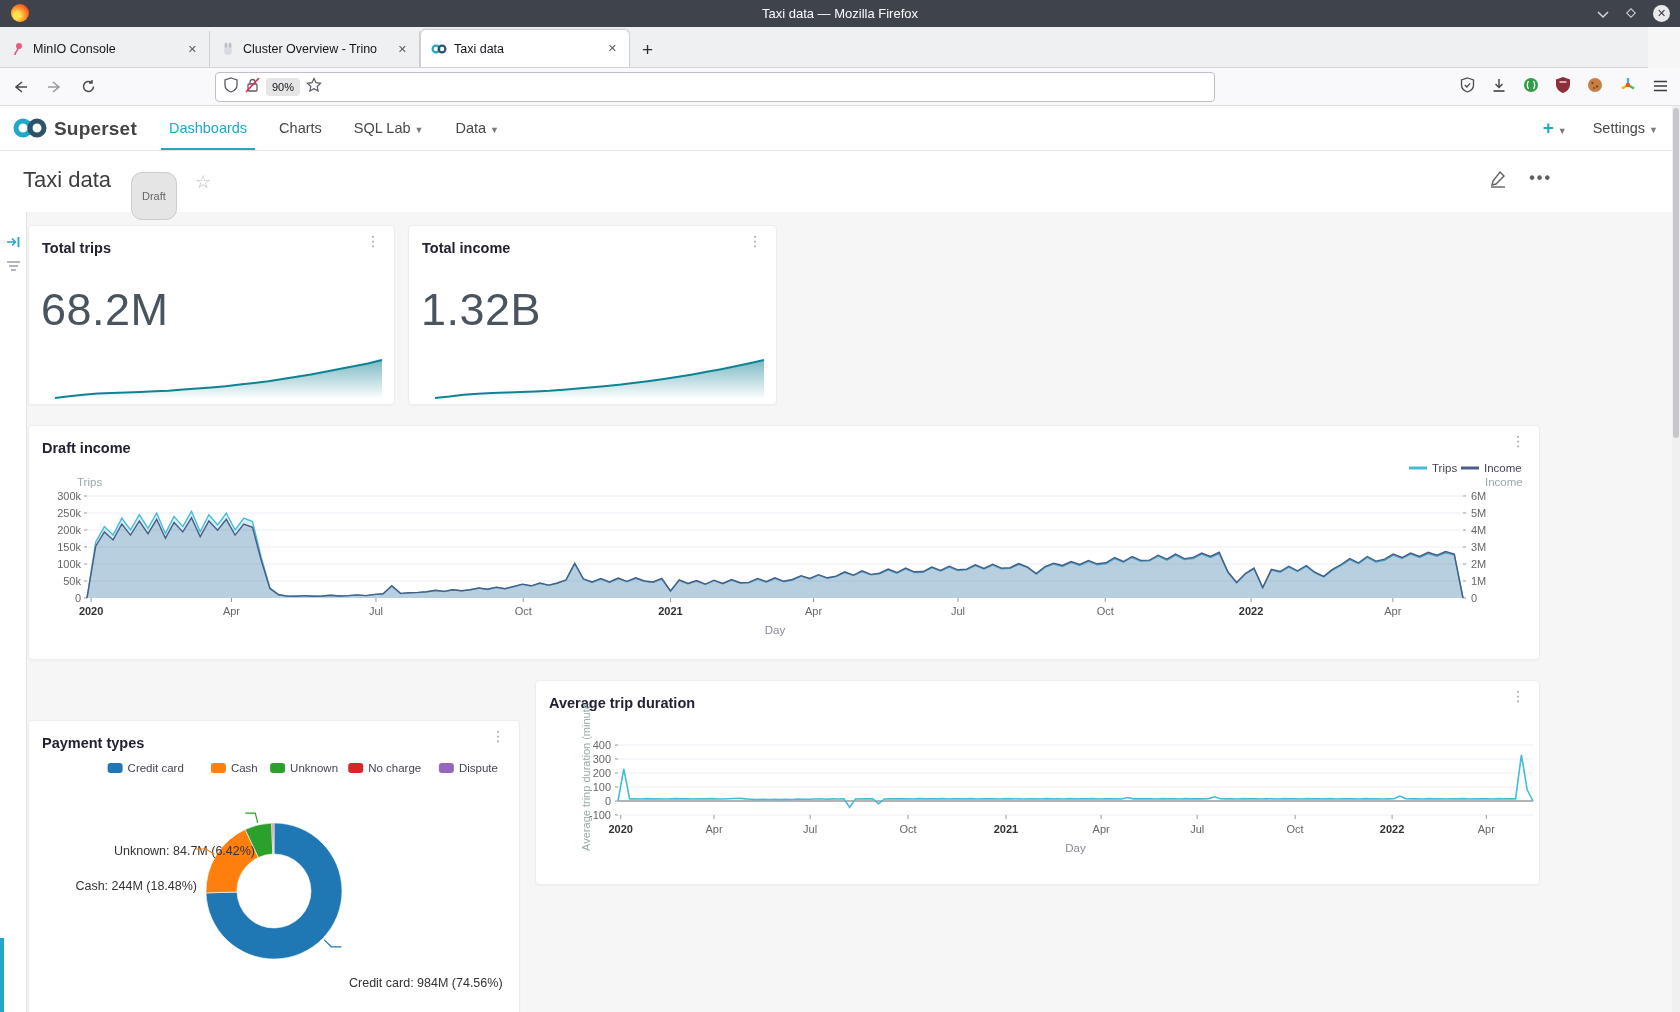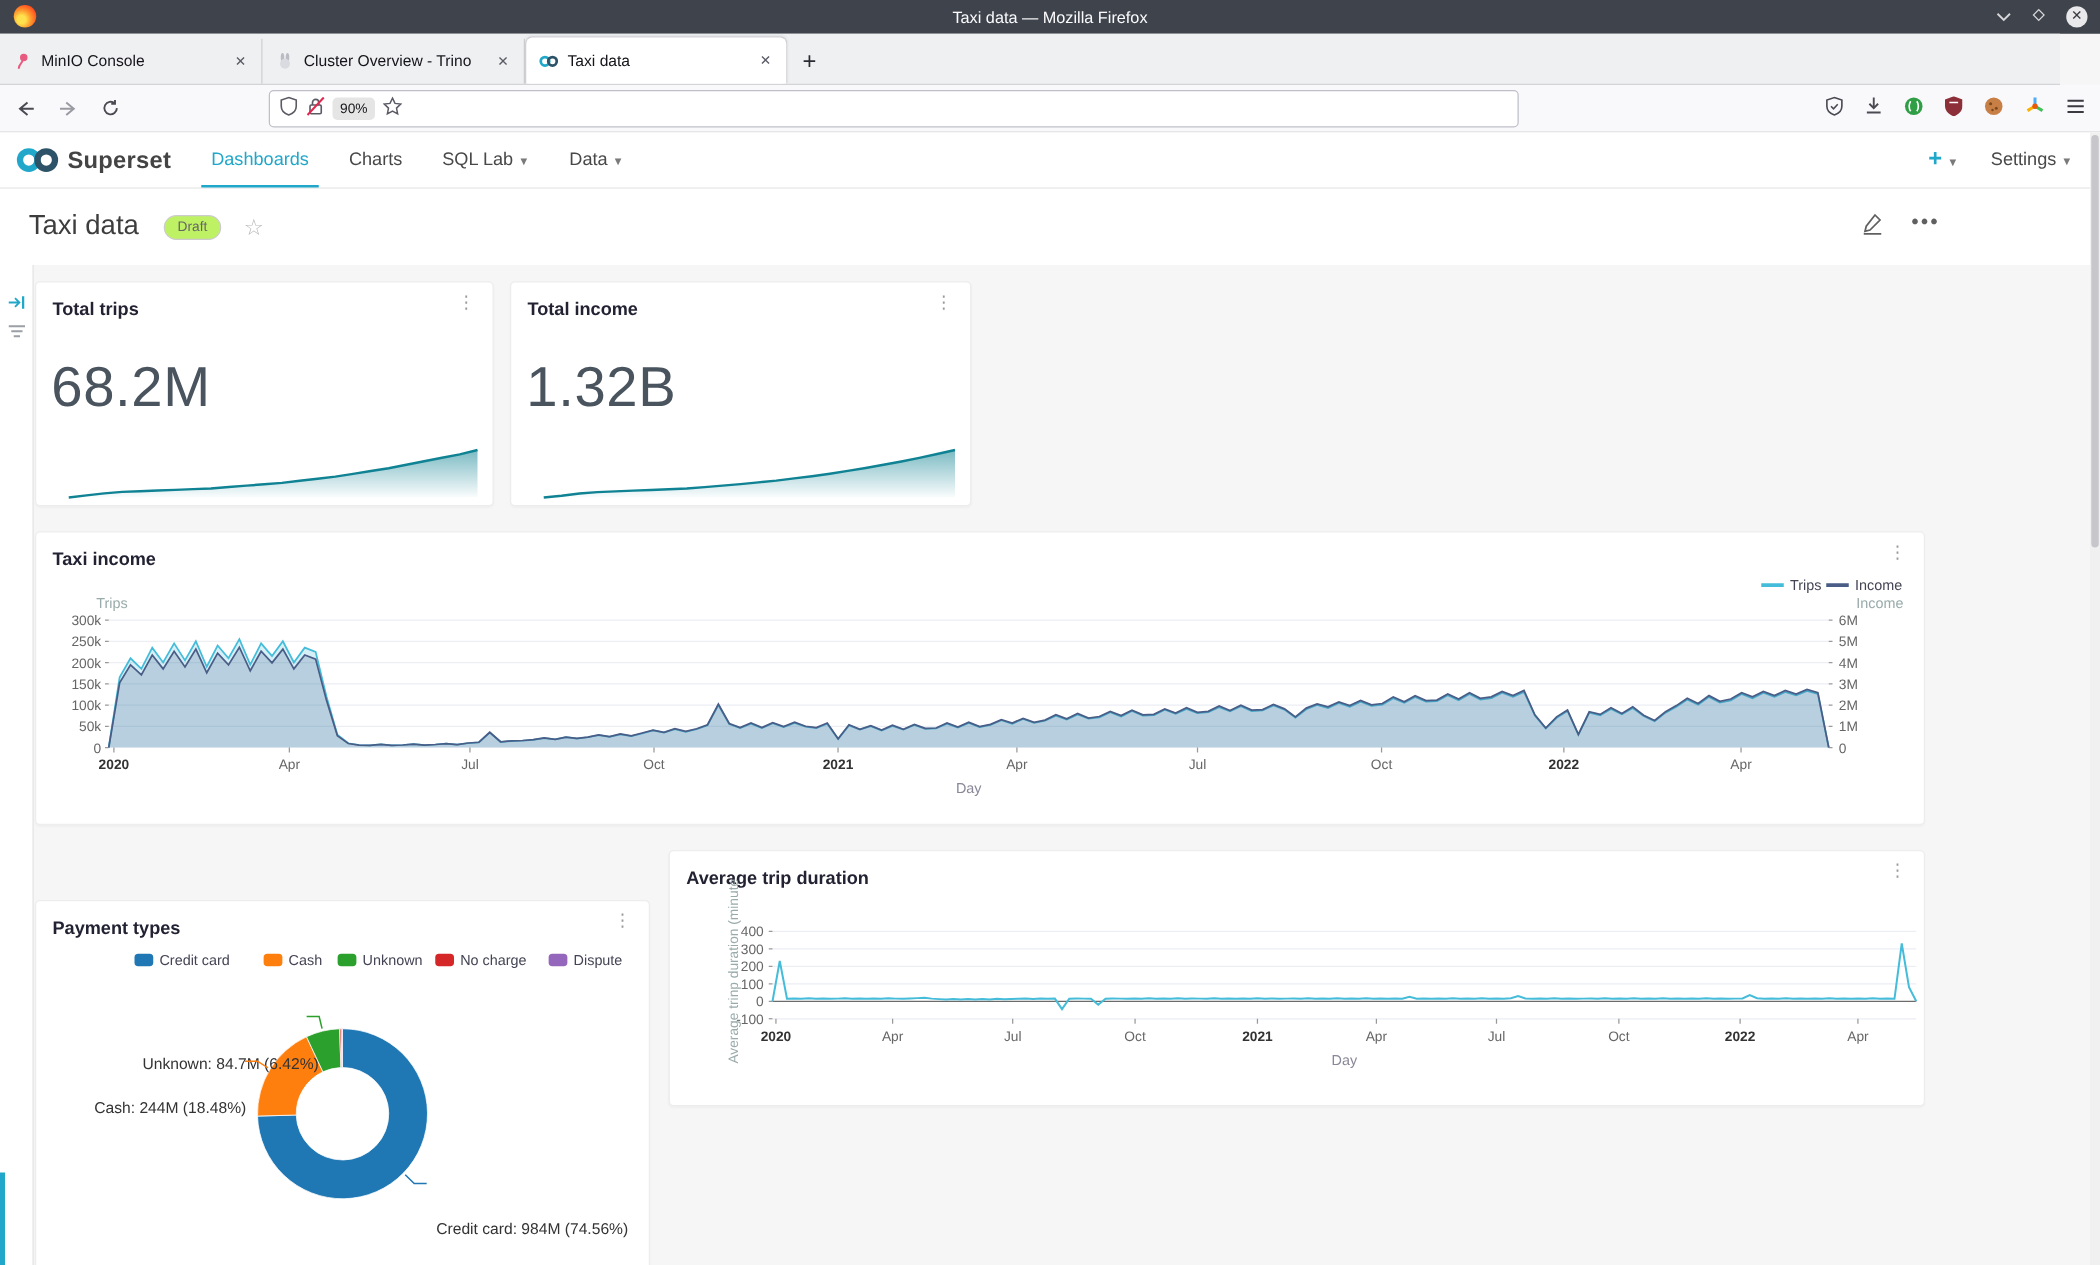--- a/index.html
+++ b/index.html
@@ -39,21 +39,21 @@
   .ss-nav-item { font-size:14.5px; color:#484848; margin-left:32px; }
   .ss-nav-item.active { color:#20a7c9; position:relative; }
   .ss-nav-item.active::after { content:""; position:absolute; left:-8px; right:-8px; bottom:-14px; height:2px; background:#20a7c9; }
   .caret { font-size:9px; color:#7a7a7a; margin-left:4px; }
   .ss-right { position:absolute; right:22px; display:flex; align-items:center; gap:26px; }
   .ss-plus { color:#20a7c9; font-size:19px; font-weight:bold; }
 
   
   .dash-header { left:0; top:151px; width:1680px; height:61px; background:#fff; }
   .dash-title { position:absolute; left:23px; top:16px; font-size:22px; color:#3d3d3d; font-weight:500; }
-  .draft-badge { position:absolute; left:131px; top:21px; background:#bef264; border:1px solid #ccc; border-radius:11px; font-size:11px; color:#666; padding:3px 10px; }
+  .draft-badge { position:absolute; left:131px; top:21px; background:#e5e5e5; border:1px solid #ccc; border-radius:11px; font-size:11px; color:#666; padding:17px 10px; }
   .fav-star { position:absolute; left:195px; top:20px; color:#b8b8b8; font-size:18px; }
   .hdr-actions { position:absolute; right:128px; top:18px; display:flex; gap:22px; color:#606060; }
 
   
   .filter-strip { left:0; top:212px; width:27px; height:800px; background:#fff; border-right:1px solid #e2e2e2; }
   .fs-ico1 { position:absolute; left:6px; top:23px; }
   .fs-ico2 { position:absolute; left:6px; top:46px; }
   .teal-bar { left:0; top:938px; width:4px; height:74px; background:#20a7c9; }
 
   .card { position:absolute; background:#fff; border:1px solid #ededed; border-radius:4px; box-shadow:0 1px 2px rgba(0,0,0,.03); }
@@ -269,21 +269,21 @@
             <stop offset="0%" stop-color="#0f8293" stop-opacity="0.55"></stop>
             <stop offset="100%" stop-color="#0f8293" stop-opacity="0.02"></stop>
           </linearGradient>
         </defs>
         <polygon points="26.0,56.0 40.3,54.6 54.6,52.8 68.9,51.7 83.2,51.1 97.5,50.5 111.8,50.0 126.1,49.4 140.4,48.8 154.7,47.7 169.0,46.5 183.3,45.3 197.7,43.9 212.0,42.5 226.3,40.7 240.6,39.0 254.9,37.0 269.2,34.7 283.5,32.4 297.8,29.8 312.1,27.2 326.4,24.3 340.7,21.2 355.0,18.0 355,56 26,56" fill="url(#spark-income-g)"></polygon>
         <polyline points="26.0,56.0 40.3,54.6 54.6,52.8 68.9,51.7 83.2,51.1 97.5,50.5 111.8,50.0 126.1,49.4 140.4,48.8 154.7,47.7 169.0,46.5 183.3,45.3 197.7,43.9 212.0,42.5 226.3,40.7 240.6,39.0 254.9,37.0 269.2,34.7 283.5,32.4 297.8,29.8 312.1,27.2 326.4,24.3 340.7,21.2 355.0,18.0" fill="none" stroke="#0f8293" stroke-width="2"></polyline>
       </svg>
   </div>
 
   <div class="card" style="left:28px; top:425px; width:1512px; height:235px;">
-    <span class="card-title">Taxi income</span>
+    <span class="card-title">Draft income</span>
     <span class="kebab">⋮</span>
     <svg id="chart-trips-income" width="1510" height="216" style="position:absolute; left:0; top:18px;">
         <g>
           <line x1="1380" y1="24" x2="1398" y2="24" stroke="#45bcd9" stroke-width="3"></line>
           <text x="1403" y="28" font-size="11.5" fill="#445">Trips</text>
           <line x1="1432" y1="24" x2="1450" y2="24" stroke="#4a5d87" stroke-width="3"></line>
           <text x="1455" y="28" font-size="11.5" fill="#445">Income</text>
         </g>
         <text x="48" y="42" font-size="11.5" fill="#9aa">Trips</text>
         <text x="1456" y="42" font-size="11.5" fill="#9aa" text-anchor="start">Income</text>

